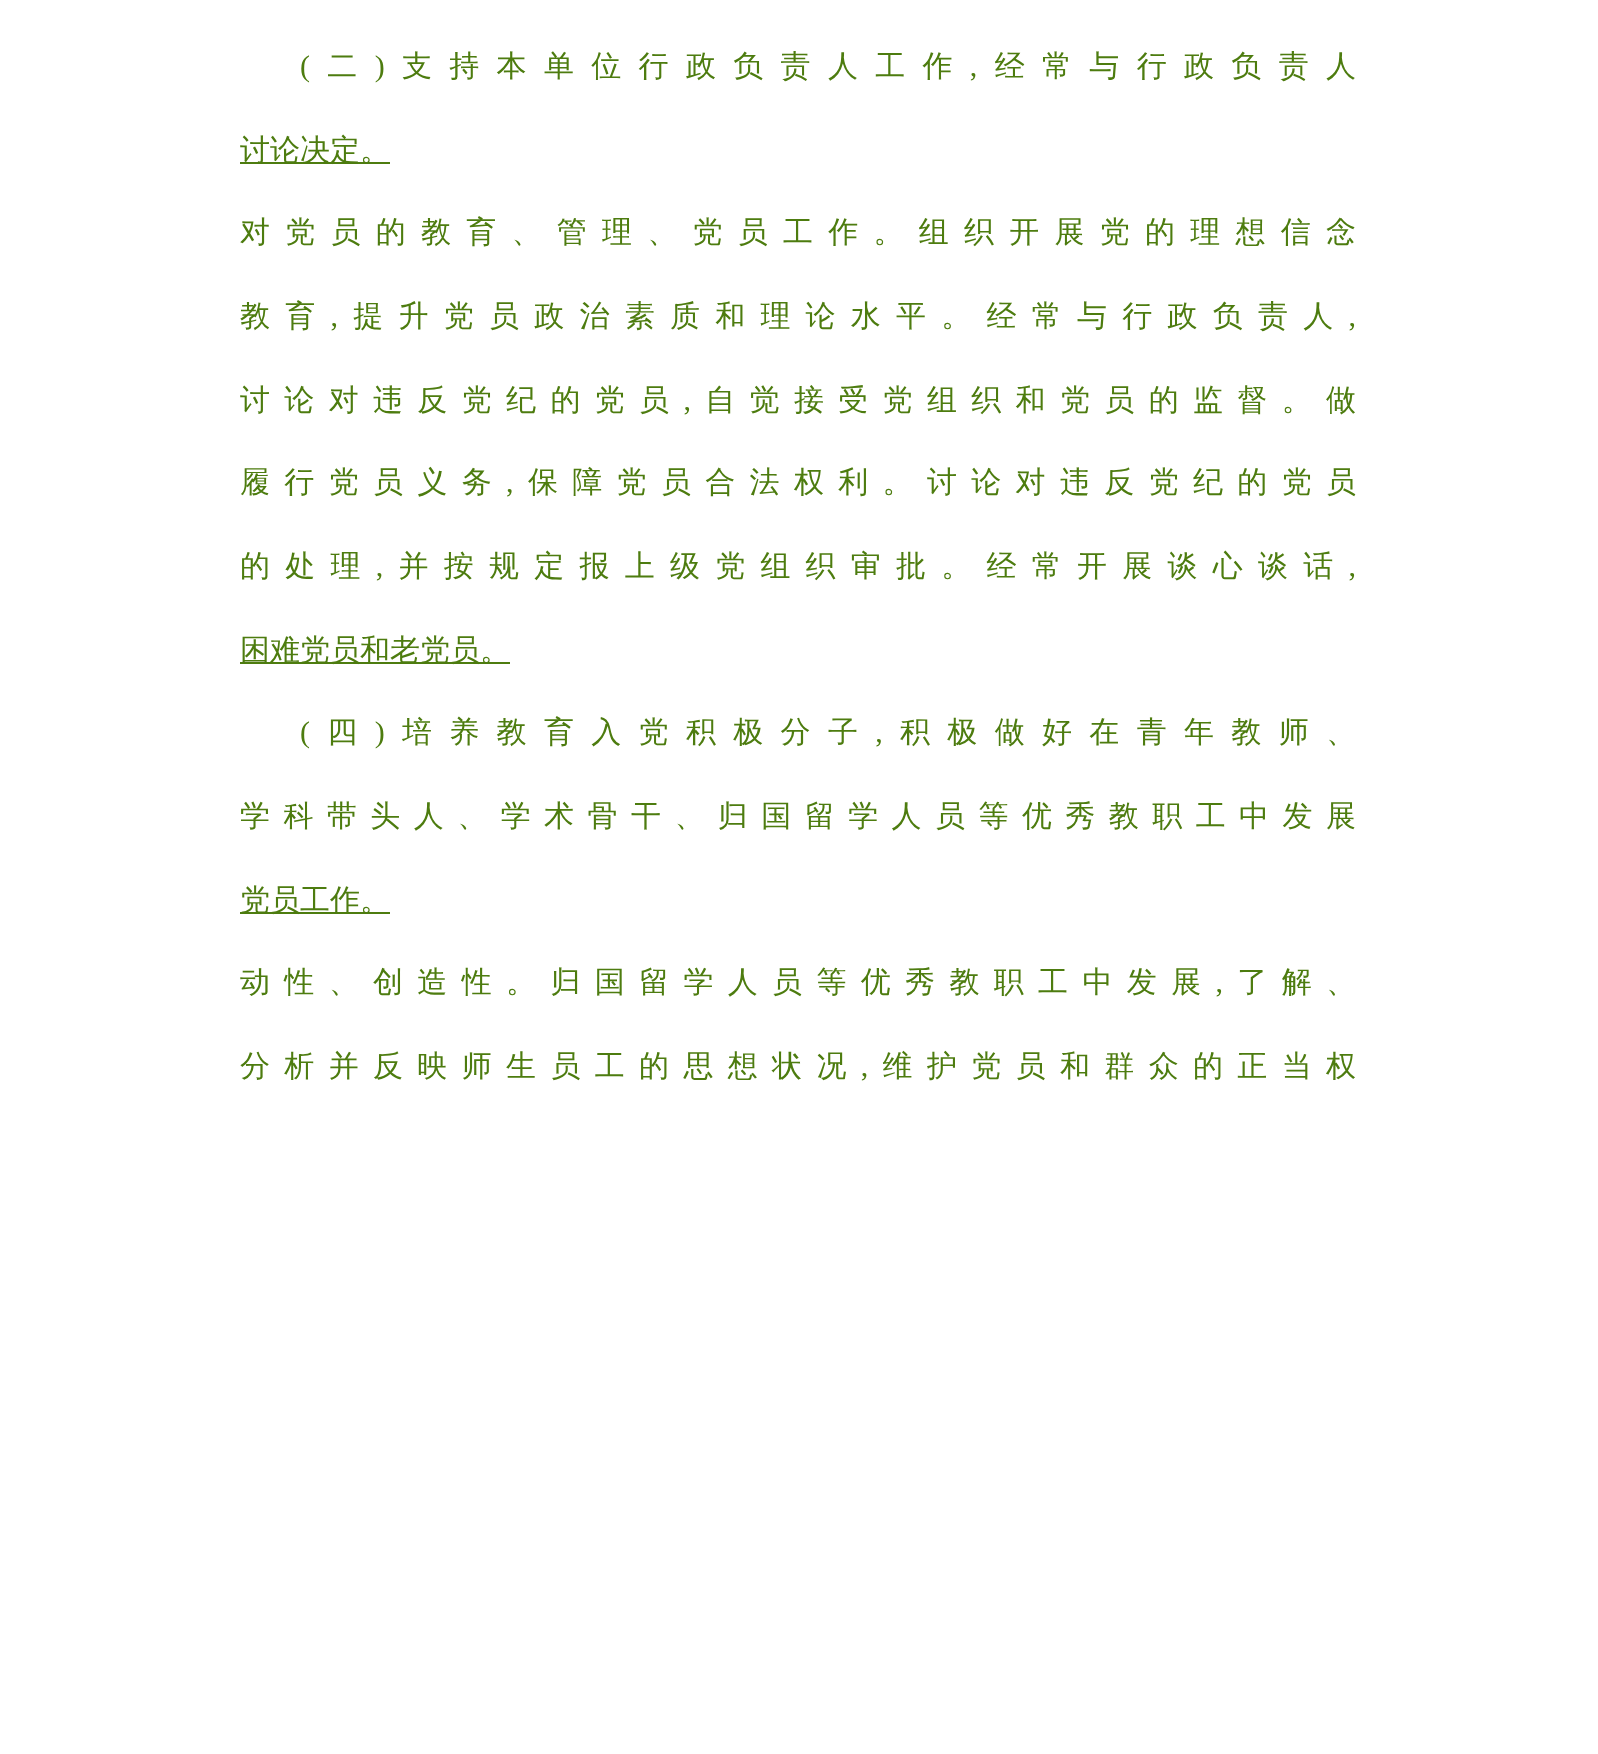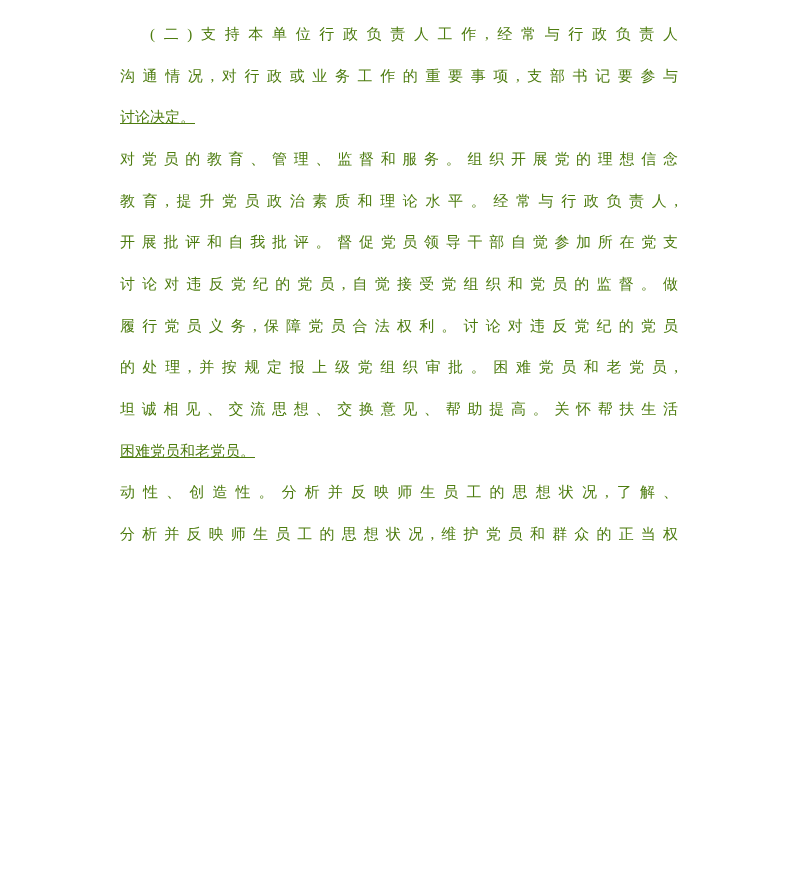--- a/index.html
+++ b/index.html
@@ -45,34 +45,36 @@
     -moz-text-align-last: left;
   }
 </style>
 </head>
 <body>
 
 <div class="doc-page">
 
   <div class="para">
     <div class="line indent">(二)支持本单位行政负责人工作,经常与行政负责人</div>
-    <div class="line">沟通情况,对行政或业务工作的重要事项,支部书记要参与</div>
     <div class="line para-end">讨论决定。</div>
   </div>
 
   <div class="para">
-    <div class="line">对党员的教育、管理、监督和服务。组织开展党的理想信念</div>
+    <div class="line">对党员的教育、管理、党员工作。组织开展党的理想信念</div>
     <div class="line">教育,提升党员政治素质和理论水平。经常与行政负责人,</div>
-    <div class="line">开展批评和自我批评。督促党员领导干部自觉参加所在党支</div>
     <div class="line">讨论对违反党纪的党员,自觉接受党组织和党员的监督。做</div>
     <div class="line">履行党员义务,保障党员合法权利。讨论对违反党纪的党员</div>
-    <div class="line">的处理,并按规定报上级党组织审批。困难党员和老党员,</div>
-    <div class="line">坦诚相见、交流思想、交换意见、帮助提高。关怀帮扶生活</div>
+    <div class="line">的处理,并按规定报上级党组织审批。经常开展谈心谈话,</div>
     <div class="line para-end">困难党员和老党员。</div>
   </div>
 
+  <div class="para">
+    <div class="line indent">(四)培养教育入党积极分子,积极做好在青年教师、</div>
+    <div class="line">学科带头人、学术骨干、归国留学人员等优秀教职工中发展</div>
+    <div class="line para-end">党员工作。</div>
+  </div>
 
   <div class="para">
-    <div class="line">动性、创造性。分析并反映师生员工的思想状况,了解、</div>
+    <div class="line">动性、创造性。归国留学人员等优秀教职工中发展,了解、</div>
     <div class="line">分析并反映师生员工的思想状况,维护党员和群众的正当权</div>
   </div>
 
 </div>
 
 </body></html>

